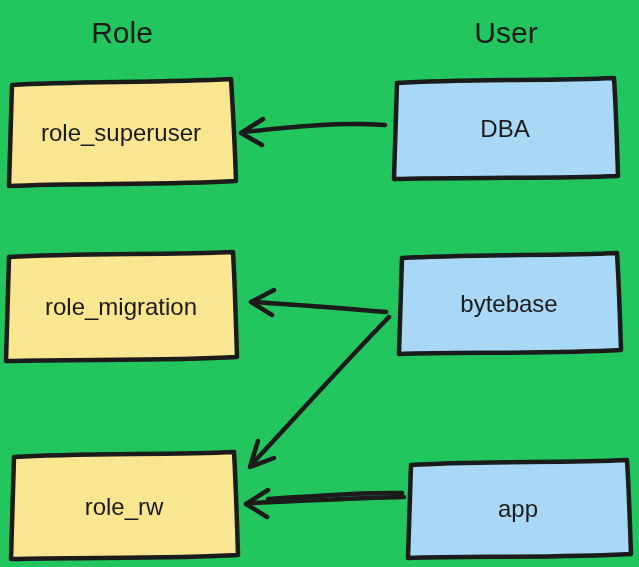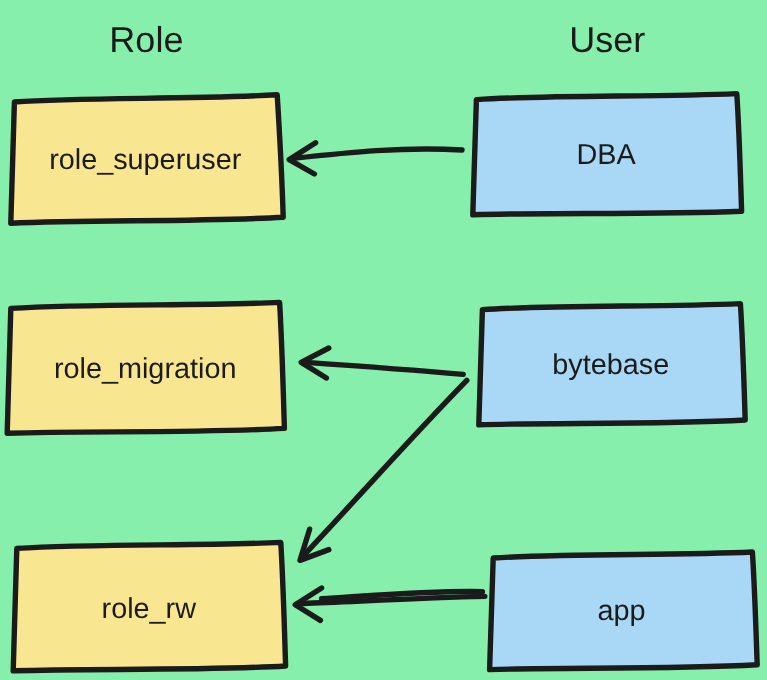--- a/index.html
+++ b/index.html
@@ -5,21 +5,21 @@
   html, body {
     margin: 0;
     padding: 0;
     background: #ffffff;
     font-family: "Liberation Sans", sans-serif;
   }
   .stage {
     position: relative;
     width: 639px;
     height: 567px;
-    background: #86efac;
+    background: #22c55e;
     overflow: hidden;
   }
   svg { display: block; }
   svg text { stroke: none; }
   .title {
     font-family: "Liberation Sans", sans-serif;
     font-size: 30px;
     font-weight: 400;
     text-anchor: middle;
   }

